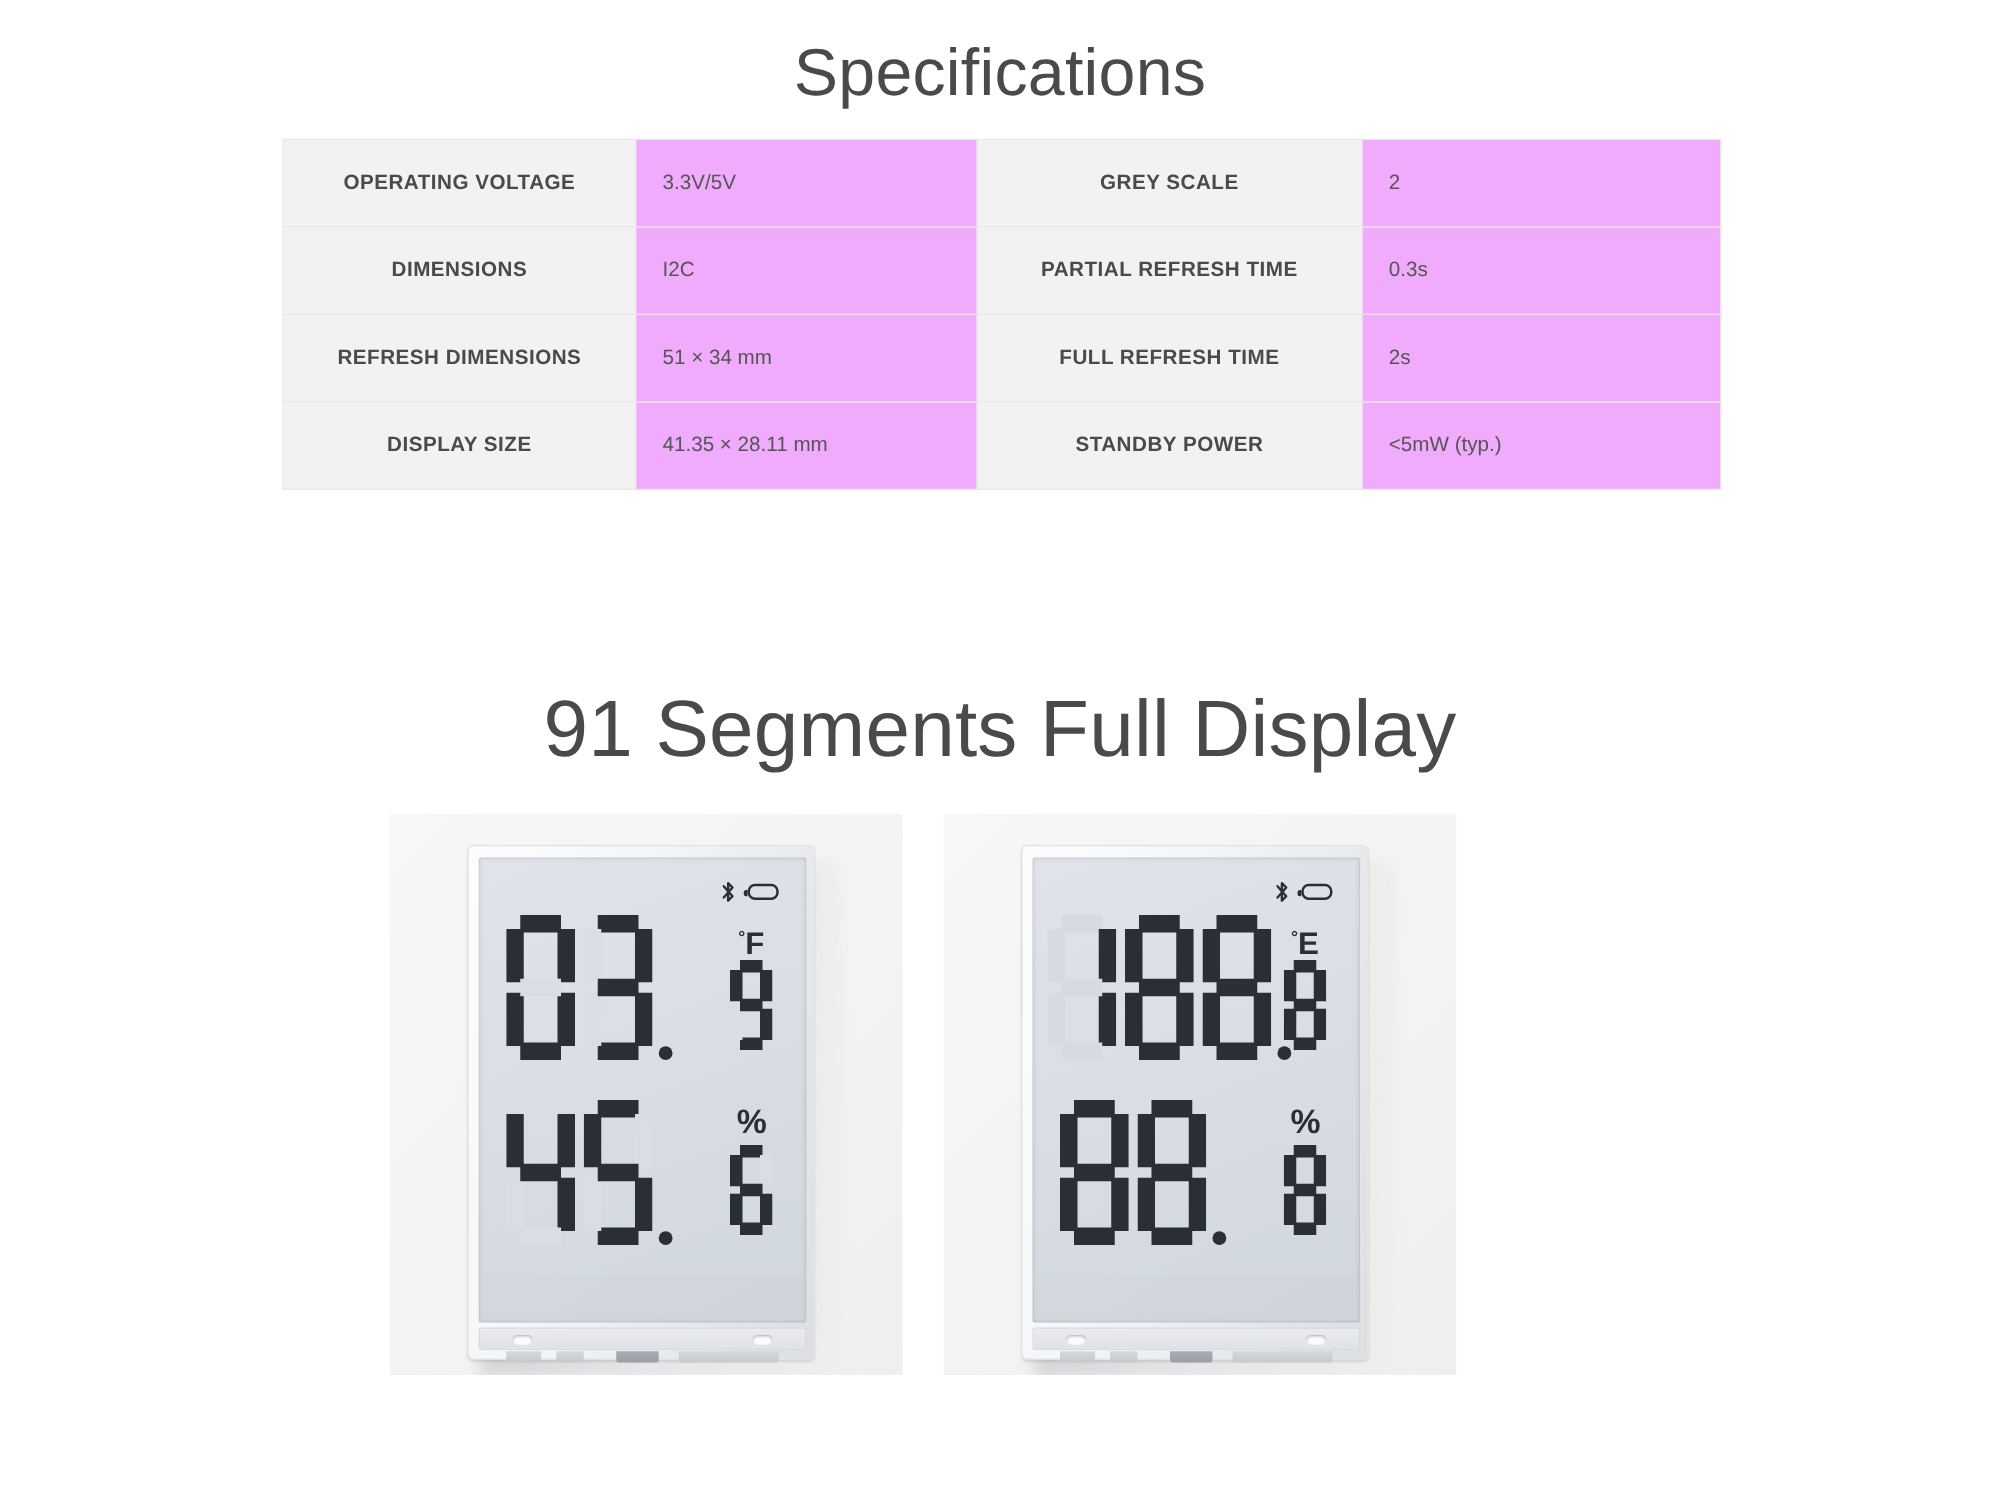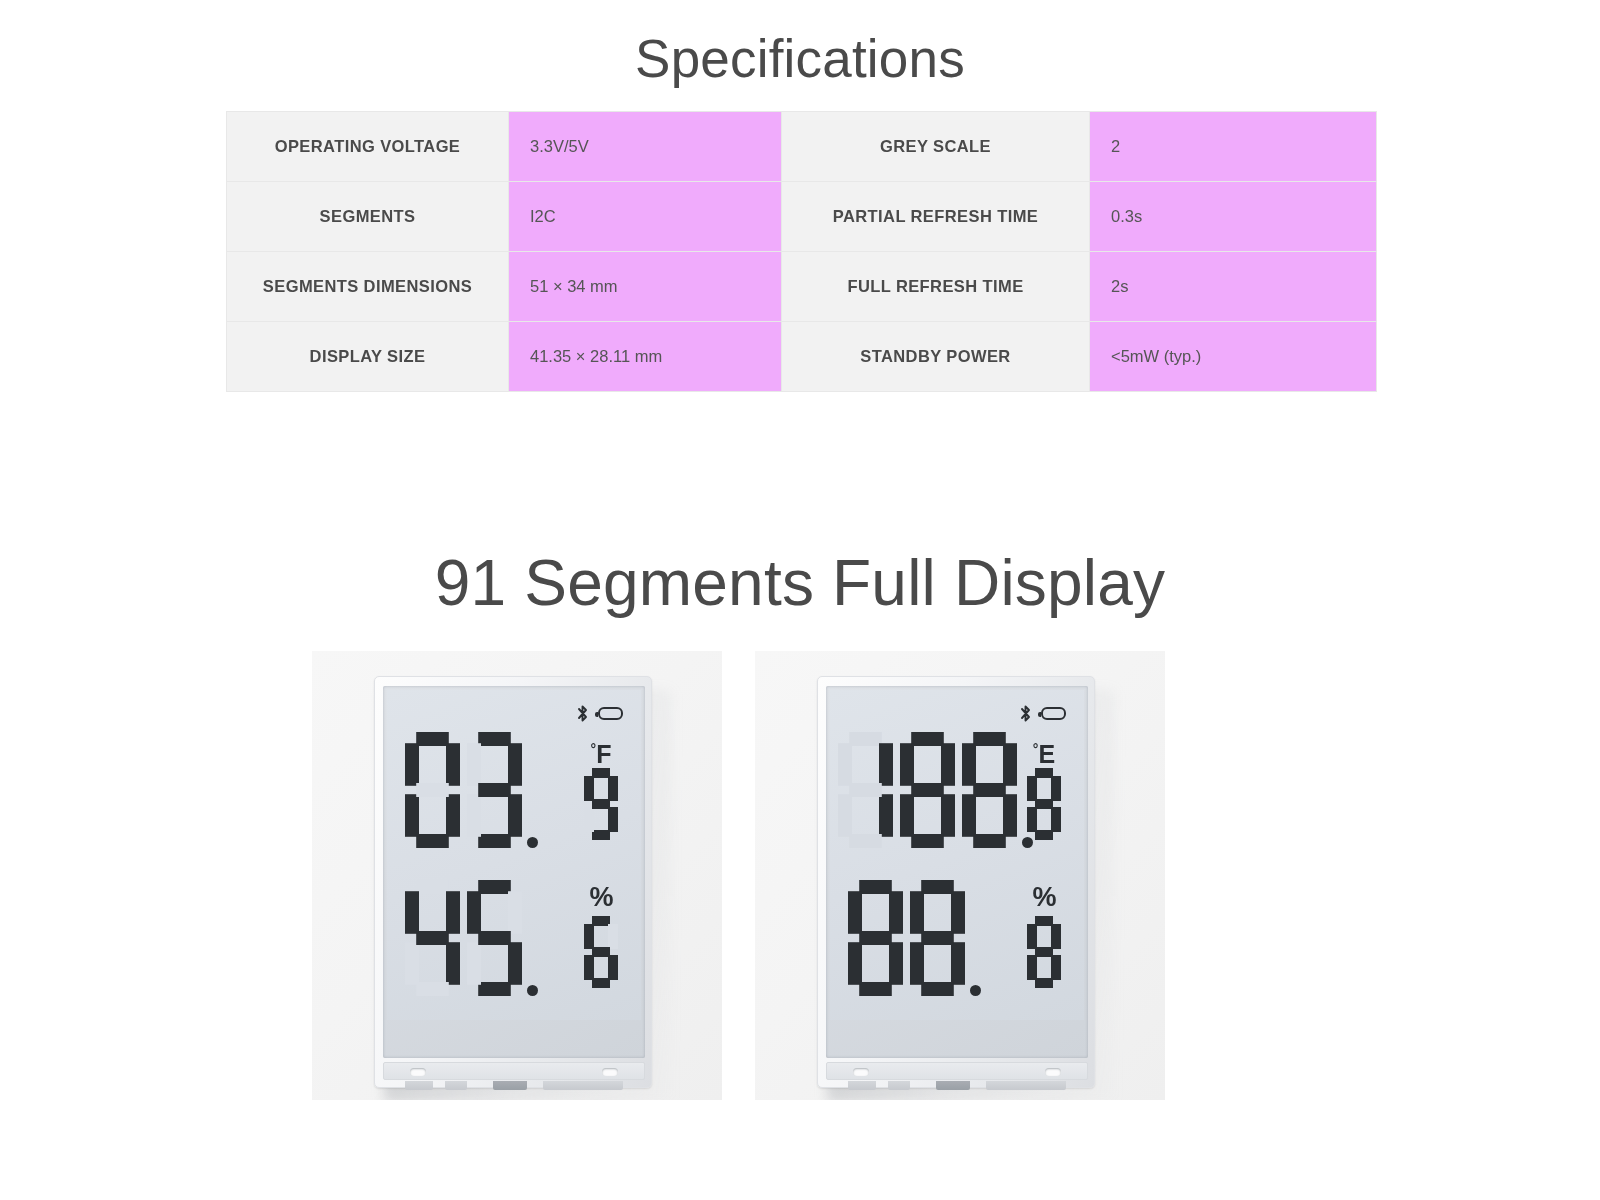--- a/index.html
+++ b/index.html
@@ -189,27 +189,27 @@
 
   <table class="spec-table" id="spec-table">
     <tbody id="spec-tbody">
         <tr>
           <td class="k">OPERATING VOLTAGE</td>
           <td class="v">3.3V/5V</td>
           <td class="k k2">GREY SCALE</td>
           <td class="v v2">2</td>
         </tr>
         <tr>
-          <td class="k">SEGMENTS</td>
+          <td class="k">DIMENSIONS</td>
           <td class="v">I2C</td>
           <td class="k k2">PARTIAL REFRESH TIME</td>
           <td class="v v2">0.3s</td>
         </tr>
         <tr>
-          <td class="k">SEGMENTS DIMENSIONS</td>
+          <td class="k">REFRESH DIMENSIONS</td>
           <td class="v">51 × 34 mm</td>
           <td class="k k2">FULL REFRESH TIME</td>
           <td class="v v2">2s</td>
         </tr>
         <tr>
           <td class="k">DISPLAY SIZE</td>
           <td class="v">41.35 × 28.11 mm</td>
           <td class="k k2">STANDBY POWER</td>
           <td class="v v2">&lt;5mW (typ.)</td>
         </tr>

